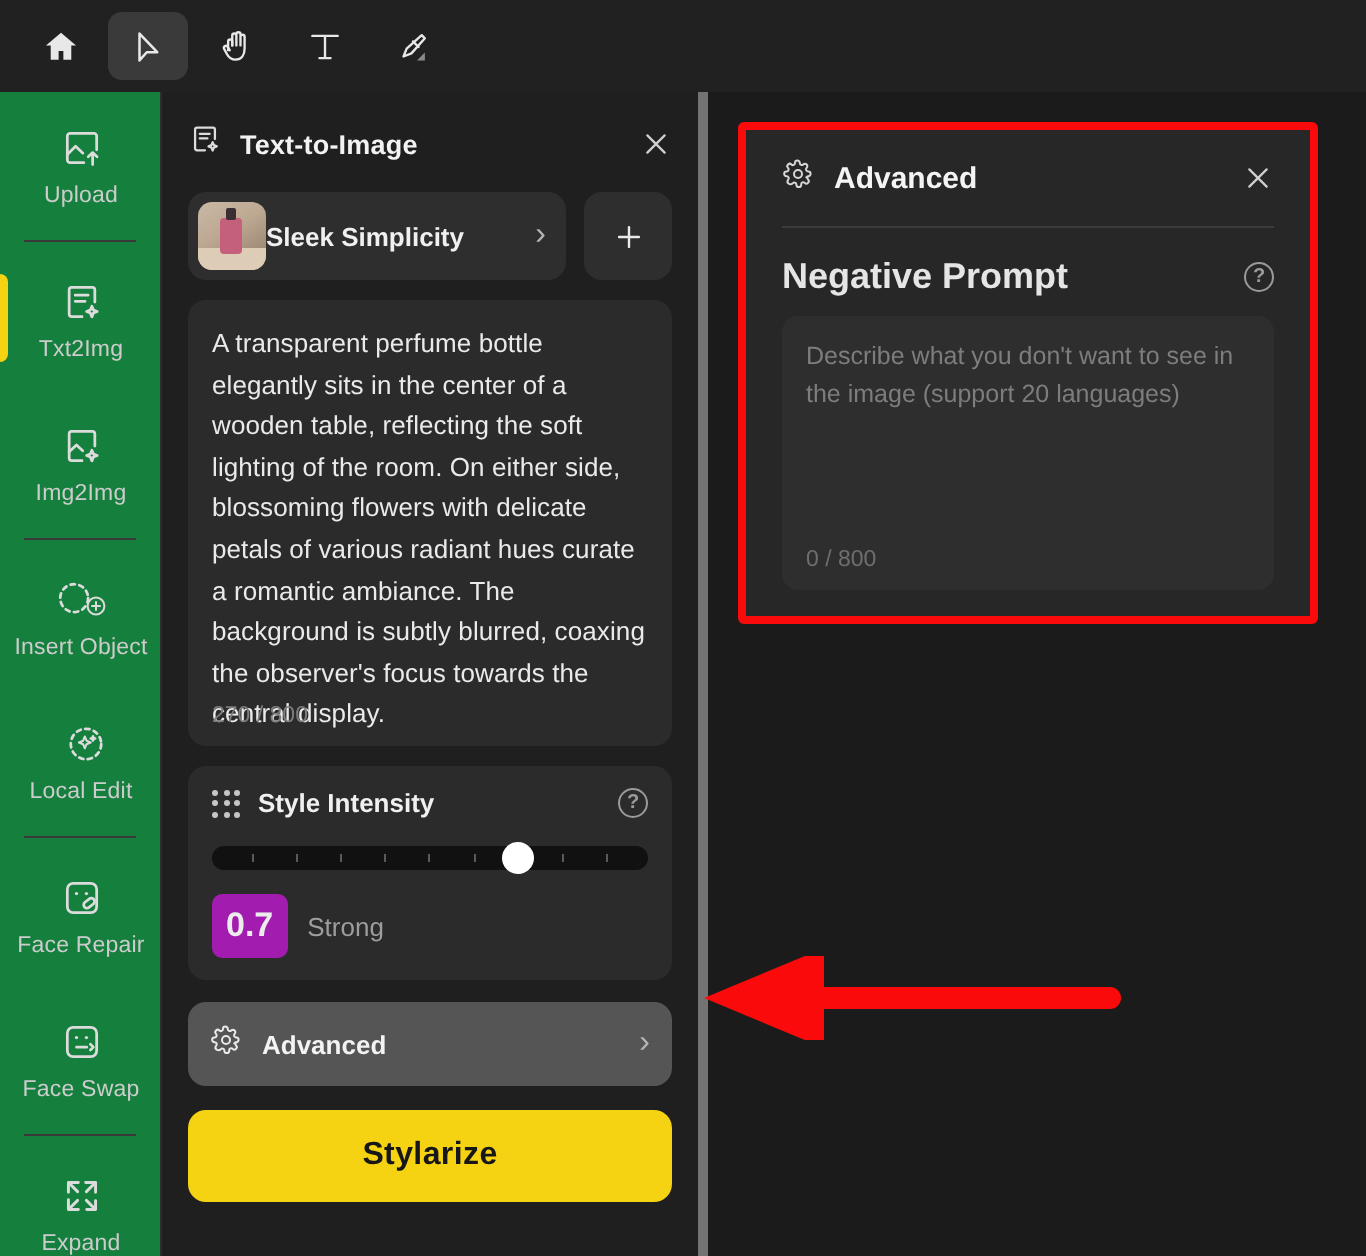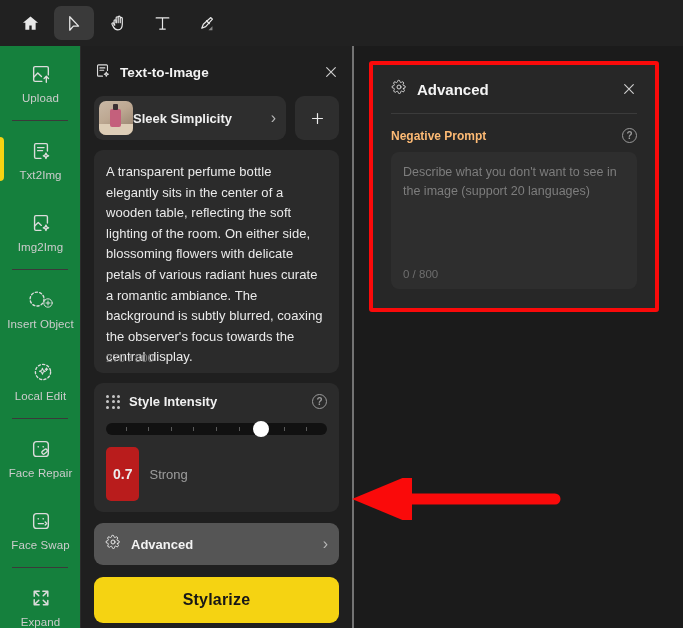--- a/index.html
+++ b/index.html
@@ -42,21 +42,21 @@
   }
   .side-item.active::before {
     content: ""; position: absolute; left: -4px; top: 14px;
     width: 8px; height: 44px; border-radius: 4px; background: #f5d312;
   }
   .side-div { height: 1px; background: #3a3a3a; margin: 2px 12px; }
 
   
   .panel {
     position: absolute; left: 81px; top: 46px; width: 273px; height: 582px;
-    background: #1f1f1f; border-right: 2px solid #737373; padding: 0 13px;
+    background: #1f1f1f; border-right: 5px solid #737373; padding: 0 13px;
   }
   .panel-head {
     height: 46px; display: flex; align-items: center; gap: 9px; padding-top: 6px;
   }
   .panel-head .ph-title {
     font-size: 13.5px; font-weight: bold; color: #f2f2f2; flex: 1; letter-spacing: .1px;
   }
   .icon-btn { color: #c9c9c9; display: flex; align-items: center; justify-content: center; }
 
   .style-row { display: flex; gap: 9px; margin-top: 4px; }
@@ -120,22 +120,22 @@
     display: flex; align-items: center; justify-content: space-around;
     padding: 0 9px;
   }
   .slider-track i { width: 1px; height: 4px; background: #5a5a5a; display: block; }
   .slider-handle {
     position: absolute; top: -1px; width: 16px; height: 16px; border-radius: 50%;
     background: #ffffff; transform: translateX(-50%);
   }
   .intensity-foot { display: flex; align-items: center; gap: 10px; margin-top: 11px; }
   .val-chip {
-    background: #b91c1c; border-radius: 5px; padding: 19px 7px;
-    font-size: 14px; font-weight: bold; color: #ececec;
+    background: #a21caf; border-radius: 5px; padding: 6px 7px;
+    font-size: 17px; font-weight: bold; color: #ececec;
   }
   .val-word { font-size: 13px; color: #9d9d9d; }
 
   .advanced-btn {
     margin-top: 11px; height: 42px; background: #555555; border-radius: 9px;
     display: flex; align-items: center; padding: 0 11px; gap: 10px;
   }
   .advanced-btn .ab-label { font-size: 13px; font-weight: bold; color: #f3f3f3; flex: 1; }
 
   .stylarize-btn {
@@ -158,21 +158,21 @@
   .adv-panel {
     position: absolute; left: 373px; top: 65px; width: 282px; height: 243px;
     background: #272727; padding: 0 18px;
   }
   .adv-head { height: 48px; display: flex; align-items: center; gap: 10px; }
   .adv-title { font-size: 15px; font-weight: bold; color: #f4f4f4; flex: 1; }
   .adv-rule { height: 1px; background: #3b3b3b; }
   .adv-field-head {
     display: flex; align-items: center; margin-top: 14px;
   }
-  .adv-field-label { font-size: 12px; font-weight: bold; color: #fdba74; flex: 1; }
+  .adv-field-label { font-size: 18px; font-weight: bold; color: #e5e5e5; flex: 1; }
   .neg-box {
     margin-top: 9px; height: 137px; background: #2e2e2e; border-radius: 8px;
     padding: 11px 12px; position: relative;
   }
   .neg-ph { font-size: 12.5px; line-height: 19px; color: #7d7d7d; }
   .neg-count { position: absolute; left: 12px; bottom: 9px; font-size: 11.5px; color: #6e6e6e; }
 
   
   .red-arrow { position: absolute; left: 350px; top: 478px; }
 </style>

